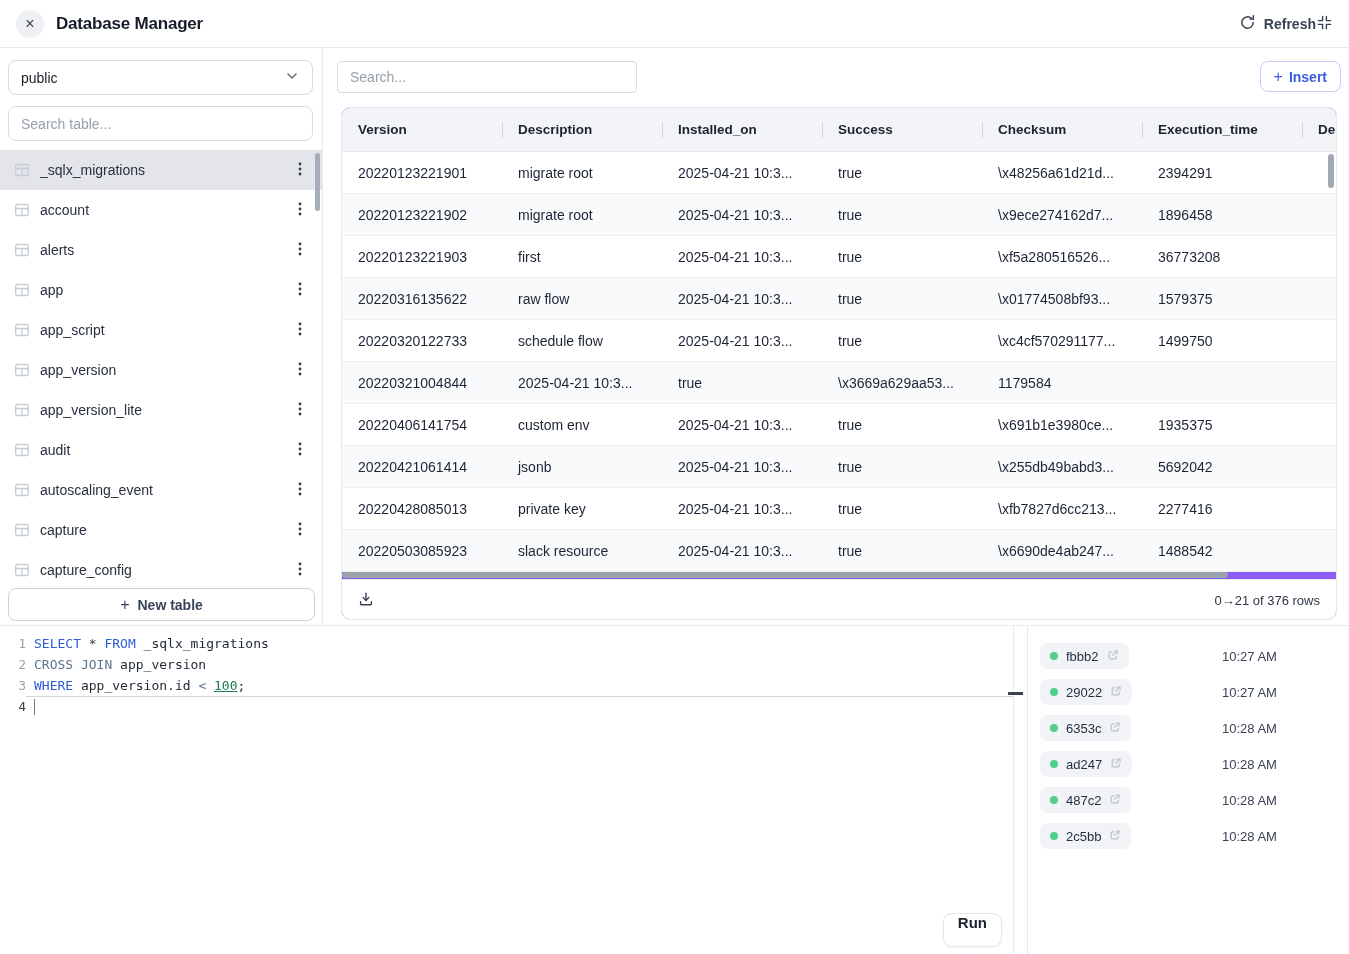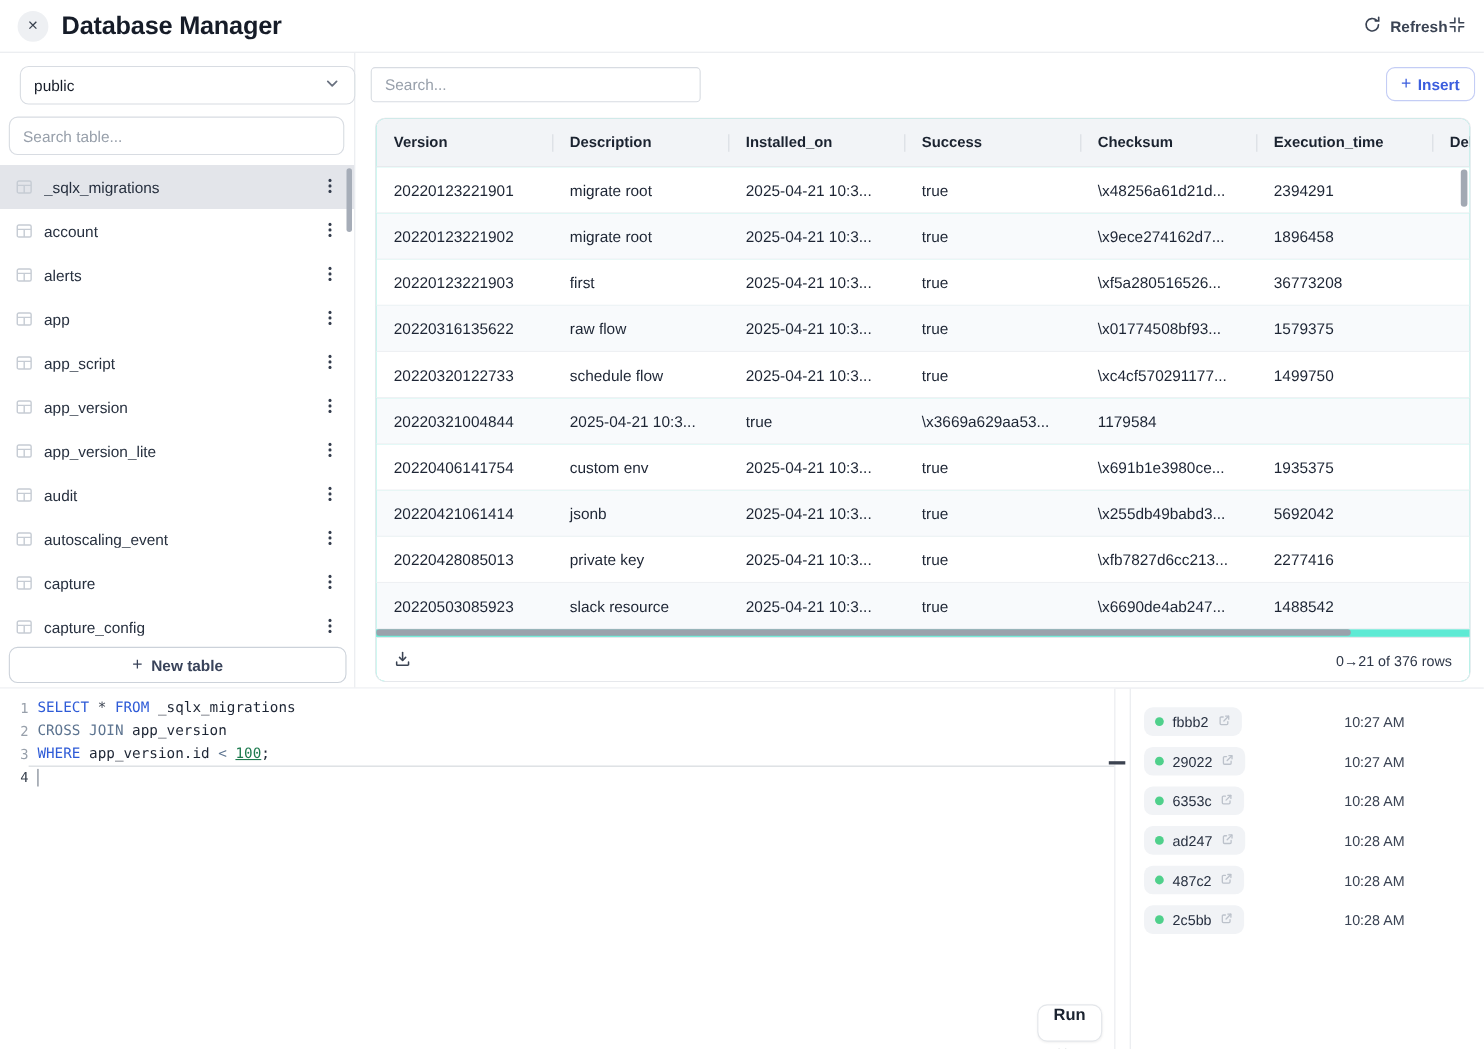--- a/index.html
+++ b/index.html
@@ -6,29 +6,29 @@
   html,body { width:1349px; height:954px; background:#fff; overflow:hidden; }
   body { font-family:"Liberation Sans", sans-serif; color:#1d2534; position:relative; }
   .app { position:absolute; inset:0; }
 
   
   .header { position:absolute; left:0; top:0; width:1349px; height:48px;
             border-bottom:1px solid #e8eaee; display:flex; align-items:center; padding:0 16px; gap:12px; }
   .close-btn { width:28px; height:28px; border-radius:50%; background:#eef0f3; border:none;
                display:flex; align-items:center; justify-content:center; cursor:pointer; }
   .close-btn span { font-size:16px; color:#39424f; line-height:1; }
-  .title { font-size:23px; font-weight:700; color:#161c28; letter-spacing:-0.2px; }
+  .title { font-size:17px; font-weight:700; color:#161c28; letter-spacing:-0.2px; }
   .header-right { margin-left:auto; display:flex; align-items:center; }
   .refresh-btn { display:flex; align-items:center; gap:8px; background:none; border:none;
                  font-family:inherit; font-size:14px; font-weight:600; color:#3a4353; cursor:pointer; }
   .iconbtn { background:none; border:none; cursor:pointer; display:flex; align-items:center; }
 
   
   .sidebar { position:absolute; left:0; top:48px; width:323px; height:577px; border-right:1px solid #e8eaee; }
-  .schema-select { position:absolute; left:18px; top:12px; width:305px; height:35px; background:#fff;
+  .schema-select { position:absolute; left:8px; top:12px; width:305px; height:35px; background:#fff;
                    border:1px solid #d8dce2; border-radius:8px; padding:0 12px; display:flex;
                    align-items:center; justify-content:space-between; font-size:14px; color:#161c28; cursor:pointer; }
   .side-search { position:absolute; left:8px; top:58px; width:305px; height:35px; border:1px solid #d8dce2;
                  border-radius:8px; padding:0 12px; font-family:inherit; font-size:14px; color:#161c28; outline:none; }
   .side-search::placeholder, .main-search::placeholder { color:#98a0ab; }
   .table-list { position:absolute; left:0; top:102px; right:0; height:438px; overflow:hidden; }
   .table-item { height:40px; display:flex; align-items:center; padding:0 14px 0 14px; gap:10px; cursor:pointer; }
   .table-item.selected { background:#e3e5ea; }
   .table-item .tbl-ic { display:flex; align-items:center; }
   .table-item .label { flex:1; font-size:14px; color:#27303f; white-space:nowrap; overflow:hidden; }
@@ -42,21 +42,21 @@
   
   .main { position:absolute; left:323px; top:48px; width:1026px; height:577px; }
   .main-search { position:absolute; left:14px; top:13px; width:300px; height:32px; border:1px solid #d8dce2;
                  border-radius:4px; padding:0 12px; font-family:inherit; font-size:14px; outline:none; }
   .insert-btn { position:absolute; right:8px; top:13px; height:31px; padding:0 13px; background:#fff;
                 border:1px solid #c4cdf5; border-radius:8px; display:flex; align-items:center; gap:6px;
                 font-family:inherit; font-size:14px; font-weight:600; color:#3c5ede; cursor:pointer; }
   .insert-btn .plus { font-size:16px; font-weight:400; }
 
   .data-table { position:absolute; left:18px; top:59px; width:996px; height:513px;
-                border:1px solid #e6e8ec; border-radius:9px; overflow:hidden; background:#5eead4; }
+                border:1px solid #e6e8ec; border-radius:9px; overflow:hidden; background:#8b5cf6; }
   .t-header { height:44px; width:1120px; background:#f2f4f7; display:flex; border-bottom:1px solid #e6e8ec; }
   .th { flex:0 0 160px; padding:0 16px; display:flex; align-items:center; font-size:13.5px; font-weight:700;
         color:#1b2330; position:relative; white-space:nowrap; overflow:hidden; }
   .th .sep { position:absolute; left:0; top:14px; width:1px; height:16px; background:#d4d8de; }
   .t-body { width:1120px; }
   .tr { height:42px; display:flex; border-bottom:1px solid #eef0f3; background:#fff; }
   .tr:nth-child(even) { background:#f8fafc; }
   .td { flex:0 0 160px; padding:0 16px; display:flex; align-items:center; font-size:14px; color:#1d2534;
         white-space:nowrap; overflow:hidden; }
   .h-scroll { position:absolute; left:0; top:464px; width:100%; height:7px; }

